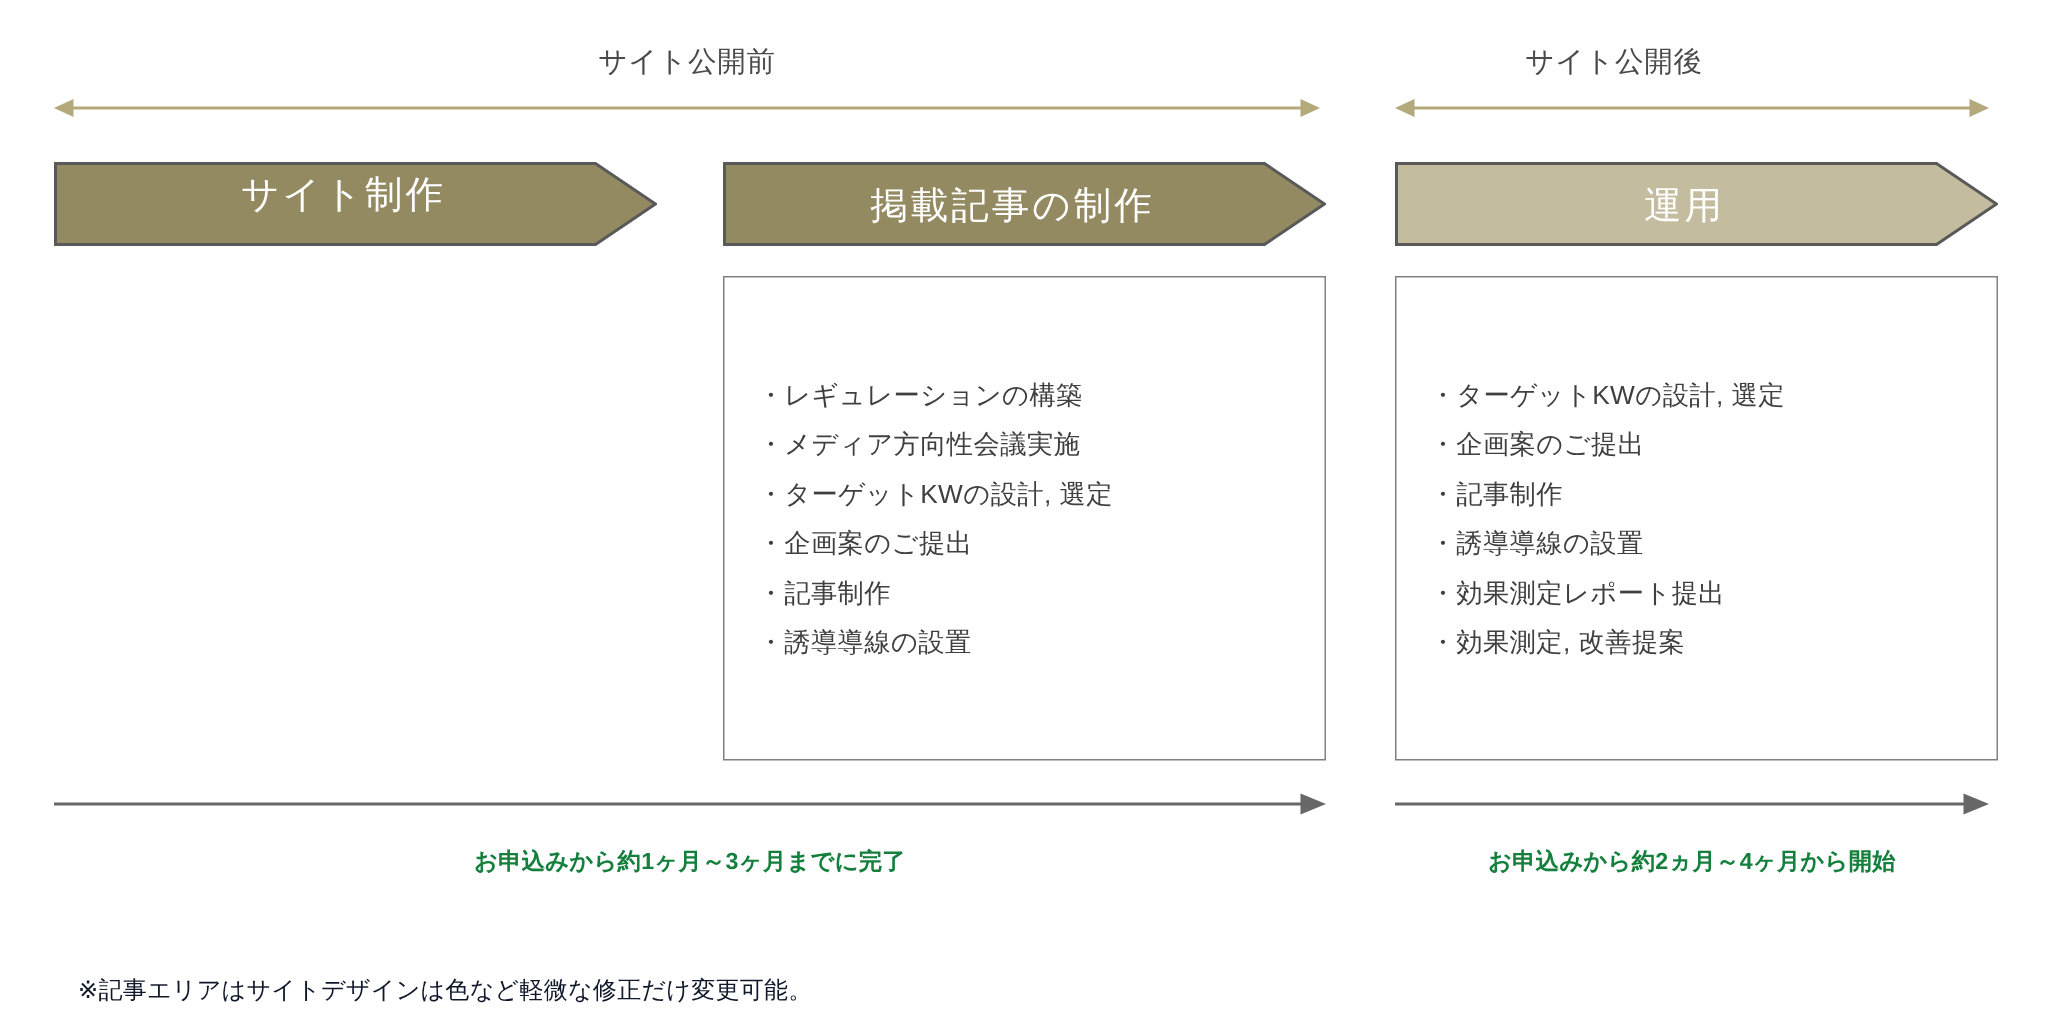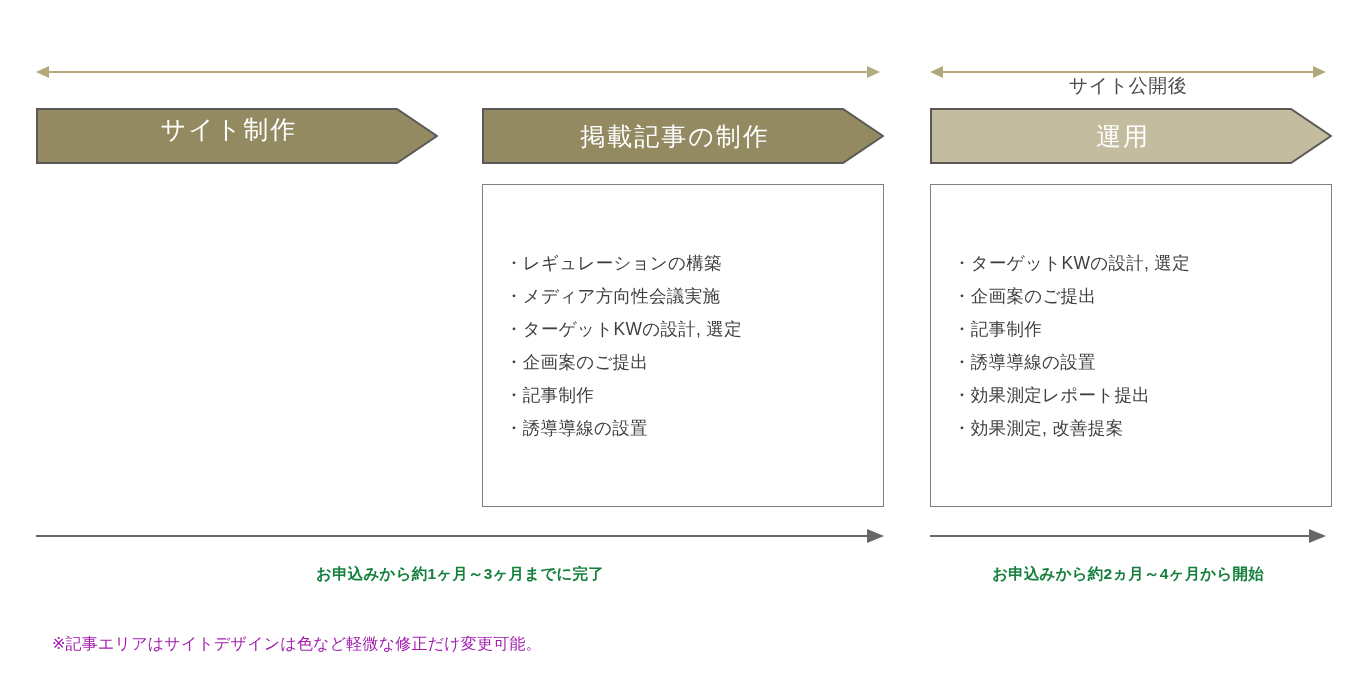--- a/index.html
+++ b/index.html
@@ -95,32 +95,34 @@
     color: #15803d;
     text-align: center;
     white-space: nowrap;
     letter-spacing: 0.2px;
   }
 
   
   .footnote {
     position: absolute;
     font-size: 16px;
-    color: #a21caf;
+    color: #0f172a;
     white-space: nowrap;
     letter-spacing: 0.2px;
+    margin-top: 16px;
   }
 </style>
 </head>
 <body>
 
 <div id="canvas">
 
-
-  <div class="phase-caption" style="left:930px; top:28px; width:396px;margin-top:45px;">サイト公開後</div>
+  <div class="phase-caption" style="left:36px; top:28px; width:844px;">サイト公開前</div>
+
+  <div class="phase-caption" style="left:878px; top:28px; width:396px;">サイト公開後</div>
 
   <div class="span-arrow" style="left:36px; top:63px; width:844px;">
     <svg width="844" height="18" viewBox="0 0 844 18">
       <line x1="10" y1="9" x2="834" y2="9" stroke="#b3a97a" stroke-width="2"></line>
       <polygon points="0,9 13,3 13,15" fill="#b3a97a"></polygon>
       <polygon points="844,9 831,3 831,15" fill="#b3a97a"></polygon>
     </svg>
   </div>
 
   <div class="span-arrow" style="left:930px; top:63px; width:396px;">

